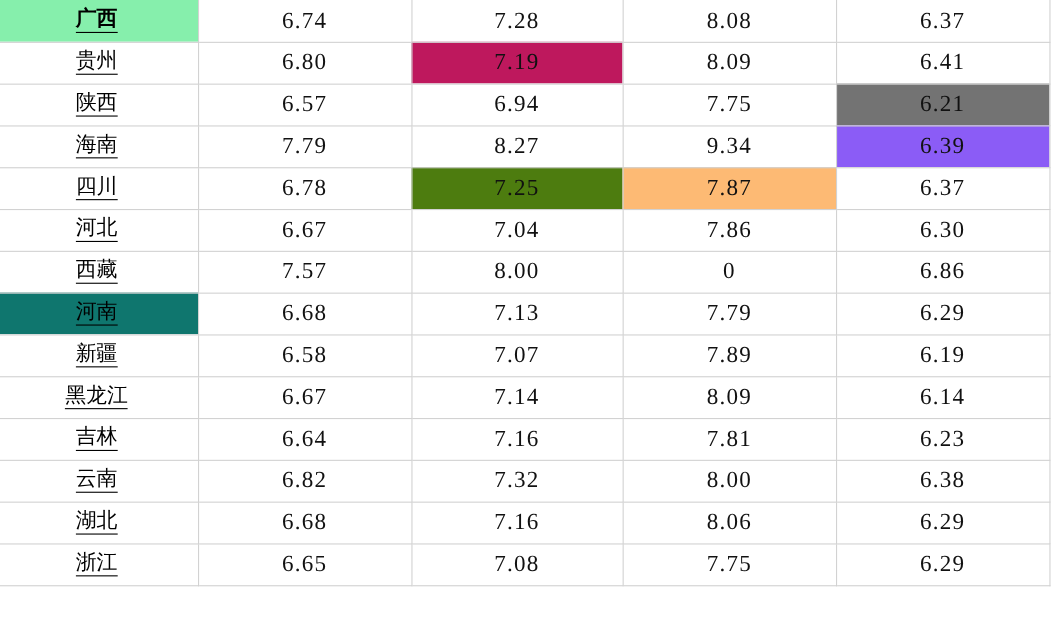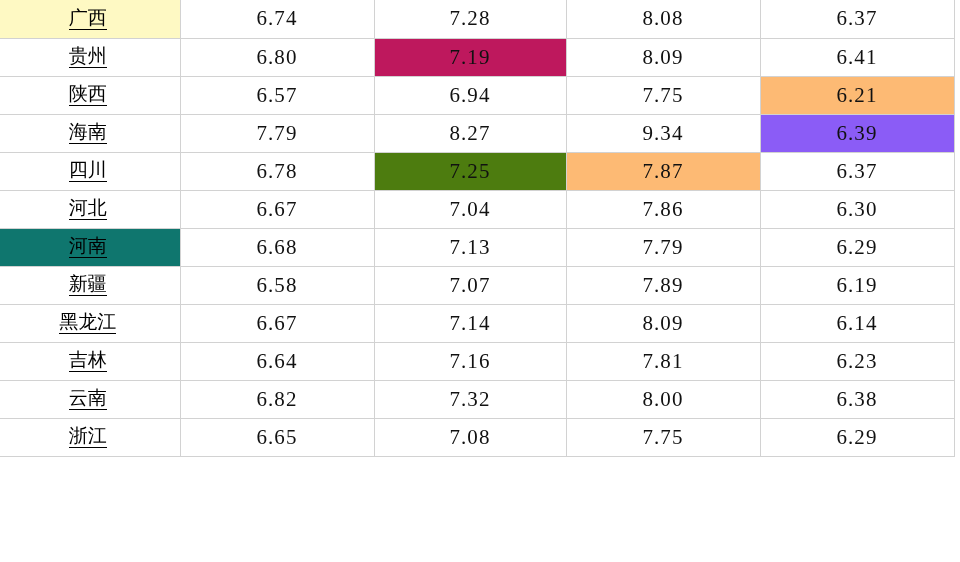--- a/index.html
+++ b/index.html
@@ -84,39 +84,39 @@
 <table id="data-table">
   <colgroup>
     <col class="c-province">
     <col class="c-v1">
     <col class="c-v2">
     <col class="c-v3">
     <col class="c-v4">
   </colgroup>
   <tbody id="table-body">
       <tr>
-        <td class="cell-province" style="border-bottom-color: rgb(210, 210, 210); border-right-color: rgb(210, 210, 210); background: #fef9c3; color: rgb(0, 0, 0);"><span class="province-link">广西</span></td>
+        <td class="cell-province" style="border-bottom-color: rgb(210, 210, 210); border-right-color: rgb(210, 210, 210); background: #86efac; color: rgb(0, 0, 0); font-weight: bold;"><span class="province-link">广西</span></td>
         <td style="border-bottom-color: rgb(210, 210, 210); border-right-color: rgb(210, 210, 210); background: rgb(255, 255, 255); color: rgb(0, 0, 0);"><span class="num">6.74</span></td>
         <td style="border-bottom-color: rgb(210, 210, 210); border-right-color: rgb(210, 210, 210); background: rgb(255, 255, 255); color: rgb(0, 0, 0);"><span class="num">7.28</span></td>
         <td style="border-bottom-color: rgb(210, 210, 210); border-right-color: rgb(210, 210, 210); background: rgb(255, 255, 255); color: rgb(0, 0, 0);"><span class="num">8.08</span></td>
         <td style="border-bottom-color: rgb(210, 210, 210); border-right-color: rgb(210, 210, 210); background: rgb(255, 255, 255); color: rgb(0, 0, 0);"><span class="num">6.37</span></td>
       </tr>
       <tr>
         <td class="cell-province" style="border-bottom-color: rgb(210, 210, 210); border-right-color: rgb(210, 210, 210); background: rgb(255, 255, 255); color: rgb(0, 0, 0);"><span class="province-link">贵州</span></td>
         <td style="border-bottom-color: rgb(210, 210, 210); border-right-color: rgb(210, 210, 210); background: rgb(255, 255, 255); color: rgb(0, 0, 0);"><span class="num">6.80</span></td>
         <td style="border-bottom-color: rgb(210, 210, 210); border-right-color: rgb(210, 210, 210); background: #be185d; color: rgb(0, 0, 0); margin-top: 39px;"><span class="num">7.19</span></td>
         <td style="border-bottom-color: rgb(210, 210, 210); border-right-color: rgb(210, 210, 210); background: rgb(255, 255, 255); color: rgb(0, 0, 0);"><span class="num">8.09</span></td>
         <td style="border-bottom-color: rgb(210, 210, 210); border-right-color: rgb(210, 210, 210); background: rgb(255, 255, 255); color: rgb(0, 0, 0);"><span class="num">6.41</span></td>
       </tr>
       <tr>
         <td class="cell-province" style="border-bottom-color: rgb(210, 210, 210); border-right-color: rgb(210, 210, 210); background: rgb(255, 255, 255); color: rgb(0, 0, 0);"><span class="province-link">陕西</span></td>
         <td style="border-bottom-color: rgb(210, 210, 210); border-right-color: rgb(210, 210, 210); background: rgb(255, 255, 255); color: rgb(0, 0, 0);"><span class="num">6.57</span></td>
         <td style="border-bottom-color: rgb(210, 210, 210); border-right-color: rgb(210, 210, 210); background: rgb(255, 255, 255); color: rgb(0, 0, 0);"><span class="num">6.94</span></td>
         <td style="border-bottom-color: rgb(210, 210, 210); border-right-color: rgb(210, 210, 210); background: rgb(255, 255, 255); color: rgb(0, 0, 0);"><span class="num">7.75</span></td>
-        <td style="border-bottom-color: rgb(210, 210, 210); border-right-color: rgb(210, 210, 210); background: #fdba74; color: rgb(0, 0, 0);"><span class="num">6.21</span></td>
+        <td style="border-bottom-color: rgb(210, 210, 210); border-right-color: rgb(210, 210, 210); background: #737373; color: rgb(0, 0, 0);"><span class="num">6.21</span></td>
       </tr>
       <tr>
         <td class="cell-province" style="border-bottom-color: rgb(210, 210, 210); border-right-color: rgb(210, 210, 210); background: rgb(255, 255, 255); color: rgb(0, 0, 0);"><span class="province-link">海南</span></td>
         <td style="border-bottom-color: rgb(210, 210, 210); border-right-color: rgb(210, 210, 210); background: rgb(255, 255, 255); color: rgb(0, 0, 0);"><span class="num">7.79</span></td>
         <td style="border-bottom-color: rgb(210, 210, 210); border-right-color: rgb(210, 210, 210); background: rgb(255, 255, 255); color: rgb(0, 0, 0);"><span class="num">8.27</span></td>
         <td style="border-bottom-color: rgb(210, 210, 210); border-right-color: rgb(210, 210, 210); background: rgb(255, 255, 255); color: rgb(0, 0, 0);"><span class="num">9.34</span></td>
         <td style="border-bottom-color: rgb(210, 210, 210); border-right-color: rgb(210, 210, 210); background: #8b5cf6; color: rgb(0, 0, 0);"><span class="num">6.39</span></td>
       </tr>
       <tr>
         <td class="cell-province" style="border-bottom-color: rgb(210, 210, 210); border-right-color: rgb(210, 210, 210); background: rgb(255, 255, 255); color: rgb(0, 0, 0);"><span class="province-link">四川</span></td>
@@ -124,20 +124,27 @@
         <td style="border-bottom-color: rgb(210, 210, 210); border-right-color: rgb(210, 210, 210); background: #4d7c0f; color: rgb(0, 0, 0);"><span class="num">7.25</span></td>
         <td style="border-bottom-color: rgb(210, 210, 210); border-right-color: rgb(210, 210, 210); background: #fdba74; color: rgb(0, 0, 0);"><span class="num">7.87</span></td>
         <td style="border-bottom-color: rgb(210, 210, 210); border-right-color: rgb(210, 210, 210); background: rgb(255, 255, 255); color: rgb(0, 0, 0);"><span class="num">6.37</span></td>
       </tr>
       <tr>
         <td class="cell-province" style="border-bottom-color: rgb(210, 210, 210); border-right-color: rgb(210, 210, 210); background: rgb(255, 255, 255); color: rgb(0, 0, 0);"><span class="province-link">河北</span></td>
         <td style="border-bottom-color: rgb(210, 210, 210); border-right-color: rgb(210, 210, 210); background: rgb(255, 255, 255); color: rgb(0, 0, 0);"><span class="num">6.67</span></td>
         <td style="border-bottom-color: rgb(210, 210, 210); border-right-color: rgb(210, 210, 210); background: rgb(255, 255, 255); color: rgb(0, 0, 0);"><span class="num">7.04</span></td>
         <td style="border-bottom-color: rgb(210, 210, 210); border-right-color: rgb(210, 210, 210); background: rgb(255, 255, 255); color: rgb(0, 0, 0);"><span class="num">7.86</span></td>
         <td style="border-bottom-color: rgb(210, 210, 210); border-right-color: rgb(210, 210, 210); background: rgb(255, 255, 255); color: rgb(0, 0, 0);"><span class="num">6.30</span></td>
+      </tr>
+      <tr>
+        <td class="cell-province" style="border-bottom-color: rgb(210, 210, 210); border-right-color: rgb(210, 210, 210); background: rgb(255, 255, 255); color: rgb(0, 0, 0);"><span class="province-link">西藏</span></td>
+        <td style="border-bottom-color: rgb(210, 210, 210); border-right-color: rgb(210, 210, 210); background: rgb(255, 255, 255); color: rgb(0, 0, 0);"><span class="num">7.57</span></td>
+        <td style="border-bottom-color: rgb(210, 210, 210); border-right-color: rgb(210, 210, 210); background: rgb(255, 255, 255); color: rgb(0, 0, 0);"><span class="num">8.00</span></td>
+        <td style="border-bottom-color: rgb(210, 210, 210); border-right-color: rgb(210, 210, 210); background: rgb(255, 255, 255); color: rgb(0, 0, 0);"><span class="num">0</span></td>
+        <td style="border-bottom-color: rgb(210, 210, 210); border-right-color: rgb(210, 210, 210); background: rgb(255, 255, 255); color: rgb(0, 0, 0);"><span class="num">6.86</span></td>
       </tr>
       <tr>
         <td class="cell-province" style="border-bottom-color: rgb(210, 210, 210); border-right-color: rgb(210, 210, 210); background: #0f766e; color: rgb(0, 0, 0);"><span class="province-link">河南</span></td>
         <td style="border-bottom-color: rgb(210, 210, 210); border-right-color: rgb(210, 210, 210); background: rgb(255, 255, 255); color: rgb(0, 0, 0);"><span class="num">6.68</span></td>
         <td style="border-bottom-color: rgb(210, 210, 210); border-right-color: rgb(210, 210, 210); background: rgb(255, 255, 255); color: rgb(0, 0, 0); text-align: center;"><span class="num">7.13</span></td>
         <td style="border-bottom-color: rgb(210, 210, 210); border-right-color: rgb(210, 210, 210); background: rgb(255, 255, 255); color: rgb(0, 0, 0);"><span class="num">7.79</span></td>
         <td style="border-bottom-color: rgb(210, 210, 210); border-right-color: rgb(210, 210, 210); background: rgb(255, 255, 255); color: rgb(0, 0, 0);"><span class="num">6.29</span></td>
       </tr>
       <tr>
         <td class="cell-province" style="border-bottom-color: rgb(210, 210, 210); border-right-color: rgb(210, 210, 210); background: rgb(255, 255, 255); color: rgb(0, 0, 0);"><span class="province-link">新疆</span></td>
@@ -161,20 +168,27 @@
         <td style="border-bottom-color: rgb(210, 210, 210); border-right-color: rgb(210, 210, 210); background: rgb(255, 255, 255); color: rgb(0, 0, 0);"><span class="num">6.23</span></td>
       </tr>
       <tr>
         <td class="cell-province" style="border-bottom-color: rgb(210, 210, 210); border-right-color: rgb(210, 210, 210); background: rgb(255, 255, 255); color: rgb(0, 0, 0);"><span class="province-link">云南</span></td>
         <td style="border-bottom-color: rgb(210, 210, 210); border-right-color: rgb(210, 210, 210); background: rgb(255, 255, 255); color: rgb(0, 0, 0);"><span class="num">6.82</span></td>
         <td style="border-bottom-color: rgb(210, 210, 210); border-right-color: rgb(210, 210, 210); background: rgb(255, 255, 255); color: rgb(0, 0, 0);"><span class="num">7.32</span></td>
         <td style="border-bottom-color: rgb(210, 210, 210); border-right-color: rgb(210, 210, 210); background: rgb(255, 255, 255); color: rgb(0, 0, 0);"><span class="num">8.00</span></td>
         <td style="border-bottom-color: rgb(210, 210, 210); border-right-color: rgb(210, 210, 210); background: rgb(255, 255, 255); color: rgb(0, 0, 0);"><span class="num">6.38</span></td>
       </tr>
       <tr>
+        <td class="cell-province" style="border-bottom-color: rgb(210, 210, 210); border-right-color: rgb(210, 210, 210); background: rgb(255, 255, 255); color: rgb(0, 0, 0);"><span class="province-link">湖北</span></td>
+        <td style="border-bottom-color: rgb(210, 210, 210); border-right-color: rgb(210, 210, 210); background: rgb(255, 255, 255); color: rgb(0, 0, 0);"><span class="num">6.68</span></td>
+        <td style="border-bottom-color: rgb(210, 210, 210); border-right-color: rgb(210, 210, 210); background: rgb(255, 255, 255); color: rgb(0, 0, 0);"><span class="num">7.16</span></td>
+        <td style="border-bottom-color: rgb(210, 210, 210); border-right-color: rgb(210, 210, 210); background: rgb(255, 255, 255); color: rgb(0, 0, 0);"><span class="num">8.06</span></td>
+        <td style="border-bottom-color: rgb(210, 210, 210); border-right-color: rgb(210, 210, 210); background: rgb(255, 255, 255); color: rgb(0, 0, 0);"><span class="num">6.29</span></td>
+      </tr>
+      <tr>
         <td class="cell-province" style="border-bottom-color: rgb(210, 210, 210); border-right-color: rgb(210, 210, 210); background: rgb(255, 255, 255); color: rgb(0, 0, 0);"><span class="province-link">浙江</span></td>
         <td style="border-bottom-color: rgb(210, 210, 210); border-right-color: rgb(210, 210, 210); background: rgb(255, 255, 255); color: rgb(0, 0, 0);"><span class="num">6.65</span></td>
         <td style="border-bottom-color: rgb(210, 210, 210); border-right-color: rgb(210, 210, 210); background: rgb(255, 255, 255); color: rgb(0, 0, 0);"><span class="num">7.08</span></td>
         <td style="border-bottom-color: rgb(210, 210, 210); border-right-color: rgb(210, 210, 210); background: rgb(255, 255, 255); color: rgb(0, 0, 0);"><span class="num">7.75</span></td>
         <td style="border-bottom-color: rgb(210, 210, 210); border-right-color: rgb(210, 210, 210); background: rgb(255, 255, 255); color: rgb(0, 0, 0);"><span class="num">6.29</span></td>
       </tr>
     </tbody>
 </table>
 
 </body></html>

